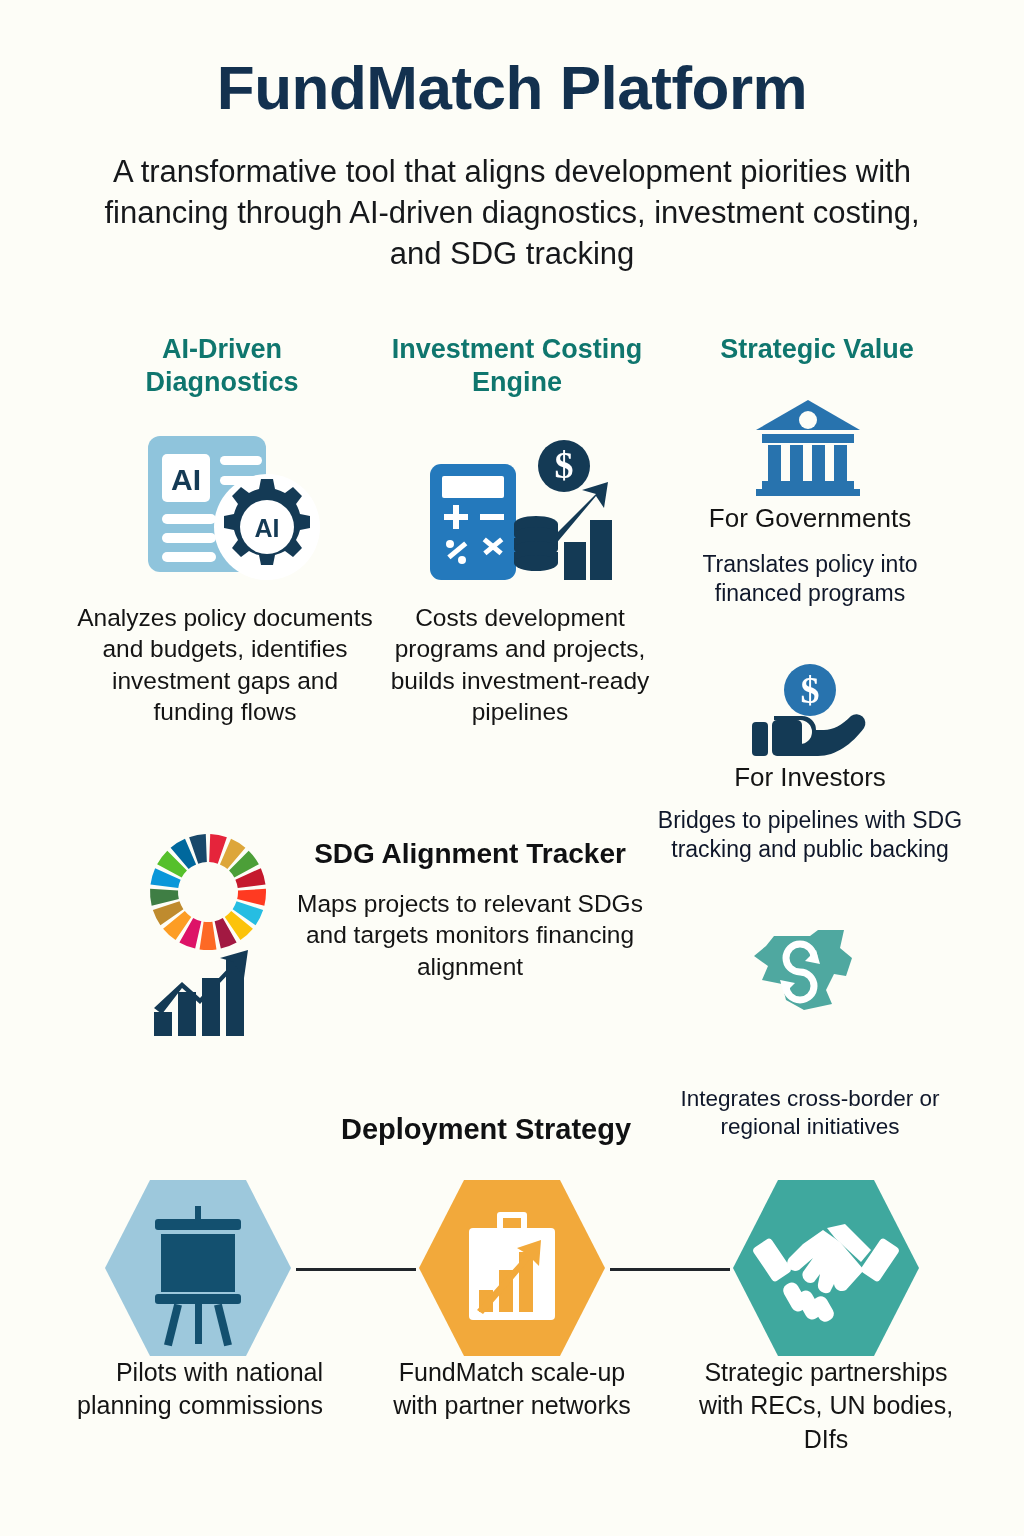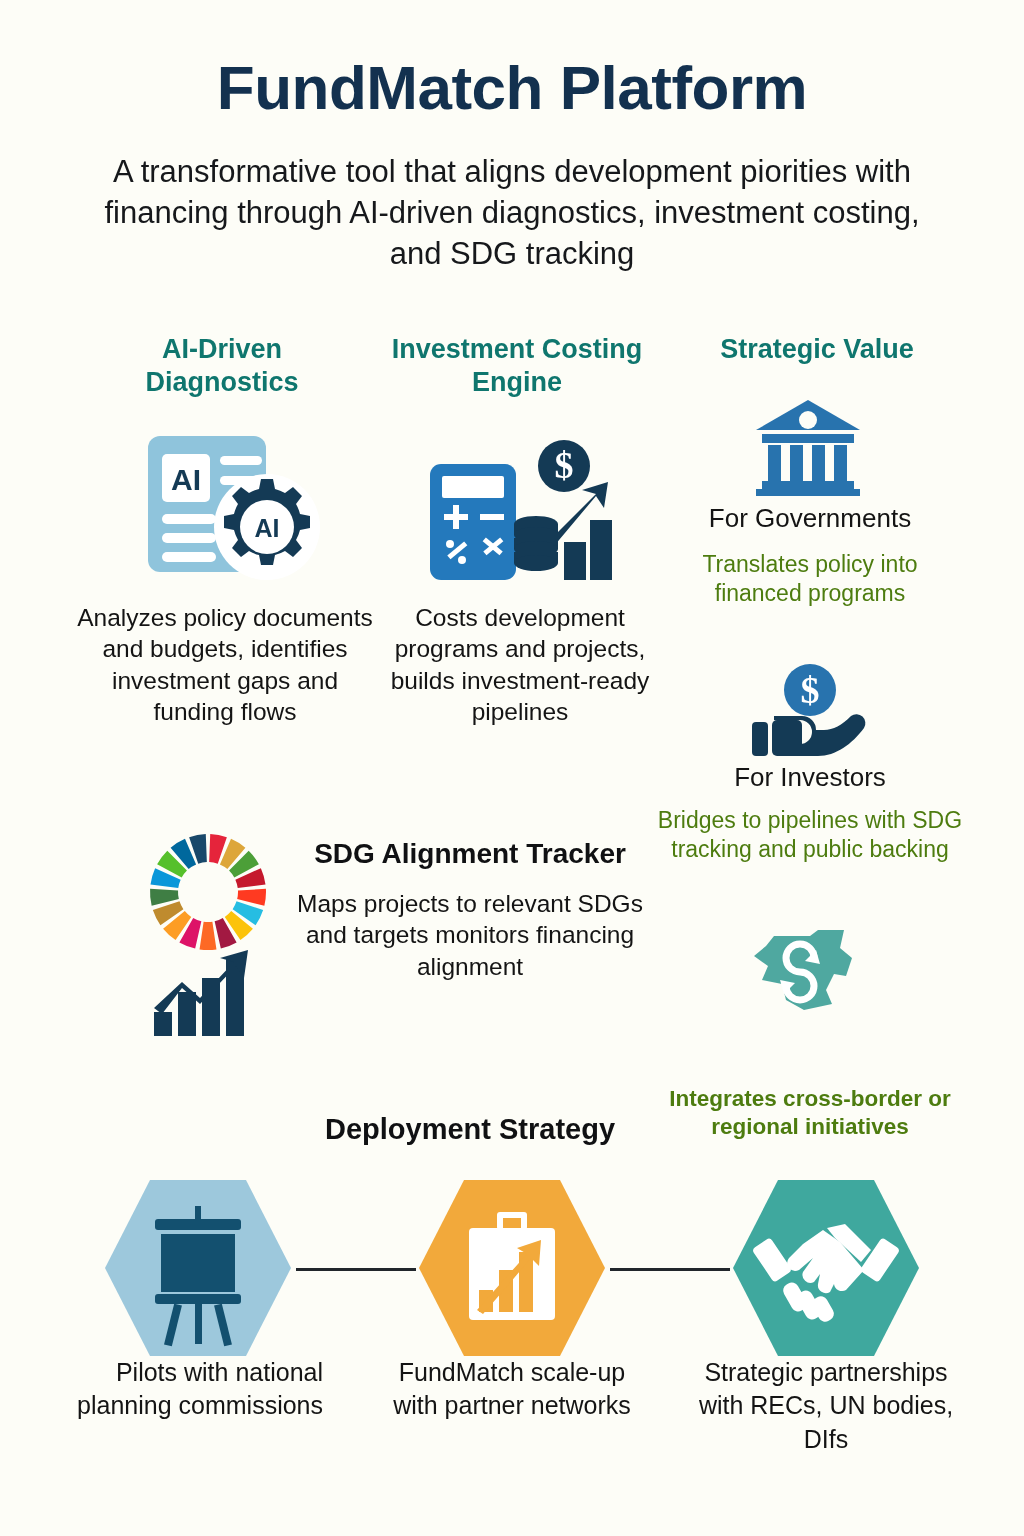--- a/index.html
+++ b/index.html
@@ -45,42 +45,42 @@
   }
   #t-ai{left:70px;top:602px;width:310px;}
   #t-cost{left:375px;top:602px;width:290px;}
 
   .sub-head{
     position:absolute;text-align:center;
     font-size:26px;color:#141414;line-height:1.2;
   }
   .sub-body{
     position:absolute;text-align:center;
-    font-size:23px;line-height:1.26;color:#4d7c0f;
+    font-size:23px;line-height:1.26;color:#0f172a;
   }
   #v1-head{left:660px;top:503px;width:300px;text-align:center;}
   #v1-body{left:664px;top:550px;width:292px;}
   #v2-head{left:660px;top:762px;width:300px;}
   #v2-body{left:655px;top:806px;width:310px;}
   #v3-head{left:672px;top:1003px;width:280px;}
-  #v3-body{left:650px;top:1085px;width:320px;font-size:22.5px;font-weight:bold;}
+  #v3-body{left:650px;top:1085px;width:320px;font-size:22.5px;}
 
   
   #sdg-head{
     position:absolute;left:270px;top:838px;width:400px;
     text-align:center;font-size:28px;font-weight:bold;color:#101113;
   }
   #sdg-body{
     position:absolute;left:275px;top:888px;width:390px;
     text-align:center;font-size:24.5px;line-height:1.28;color:#141414;
   }
 
   
   #dep-head{
-    position:absolute;left:240px;top:1113px;width:460px;
+    position:absolute;left:256px;top:1113px;width:460px;
     text-align:center;font-size:29px;font-weight:bold;color:#101113;
   }
   .hexwrap{position:absolute;top:1178px;width:190px;height:180px;}
   #hex1{left:103px;}
   #hex2{left:417px;}
   #hex3{left:731px;}
   .connector{
     position:absolute;top:1268px;height:3px;background:#21262b;
   }
   #con1{left:296px;width:120px;}

